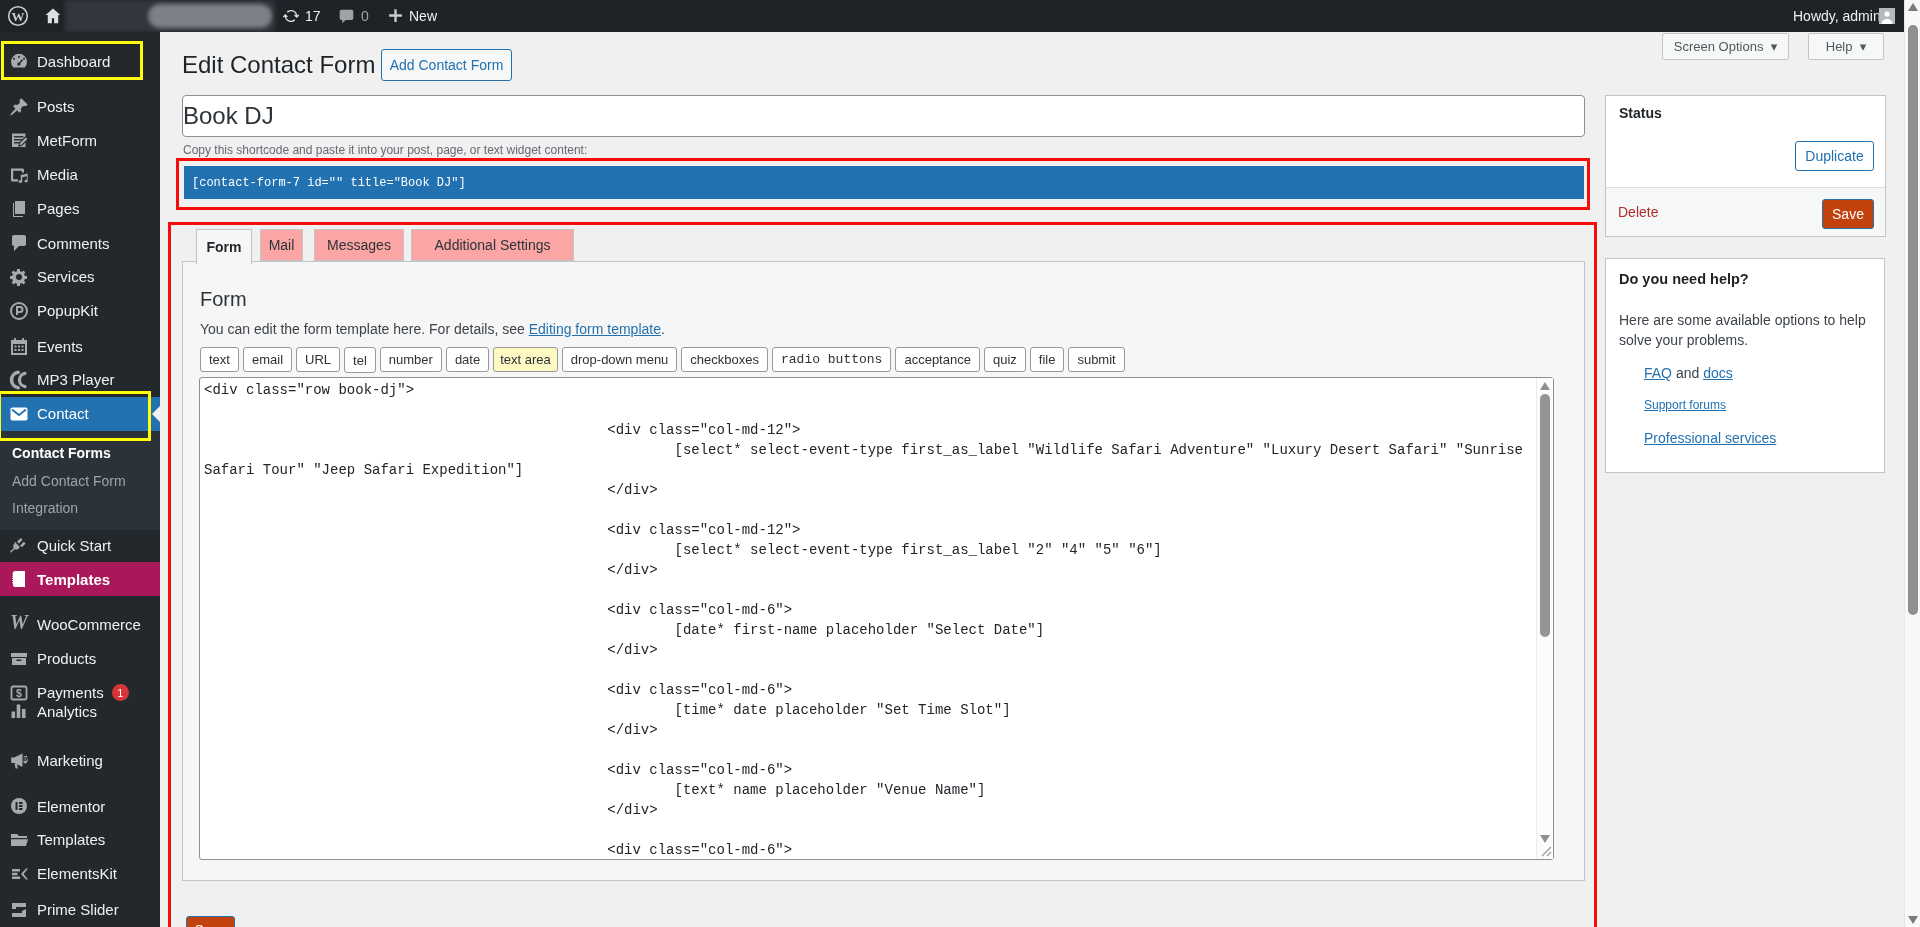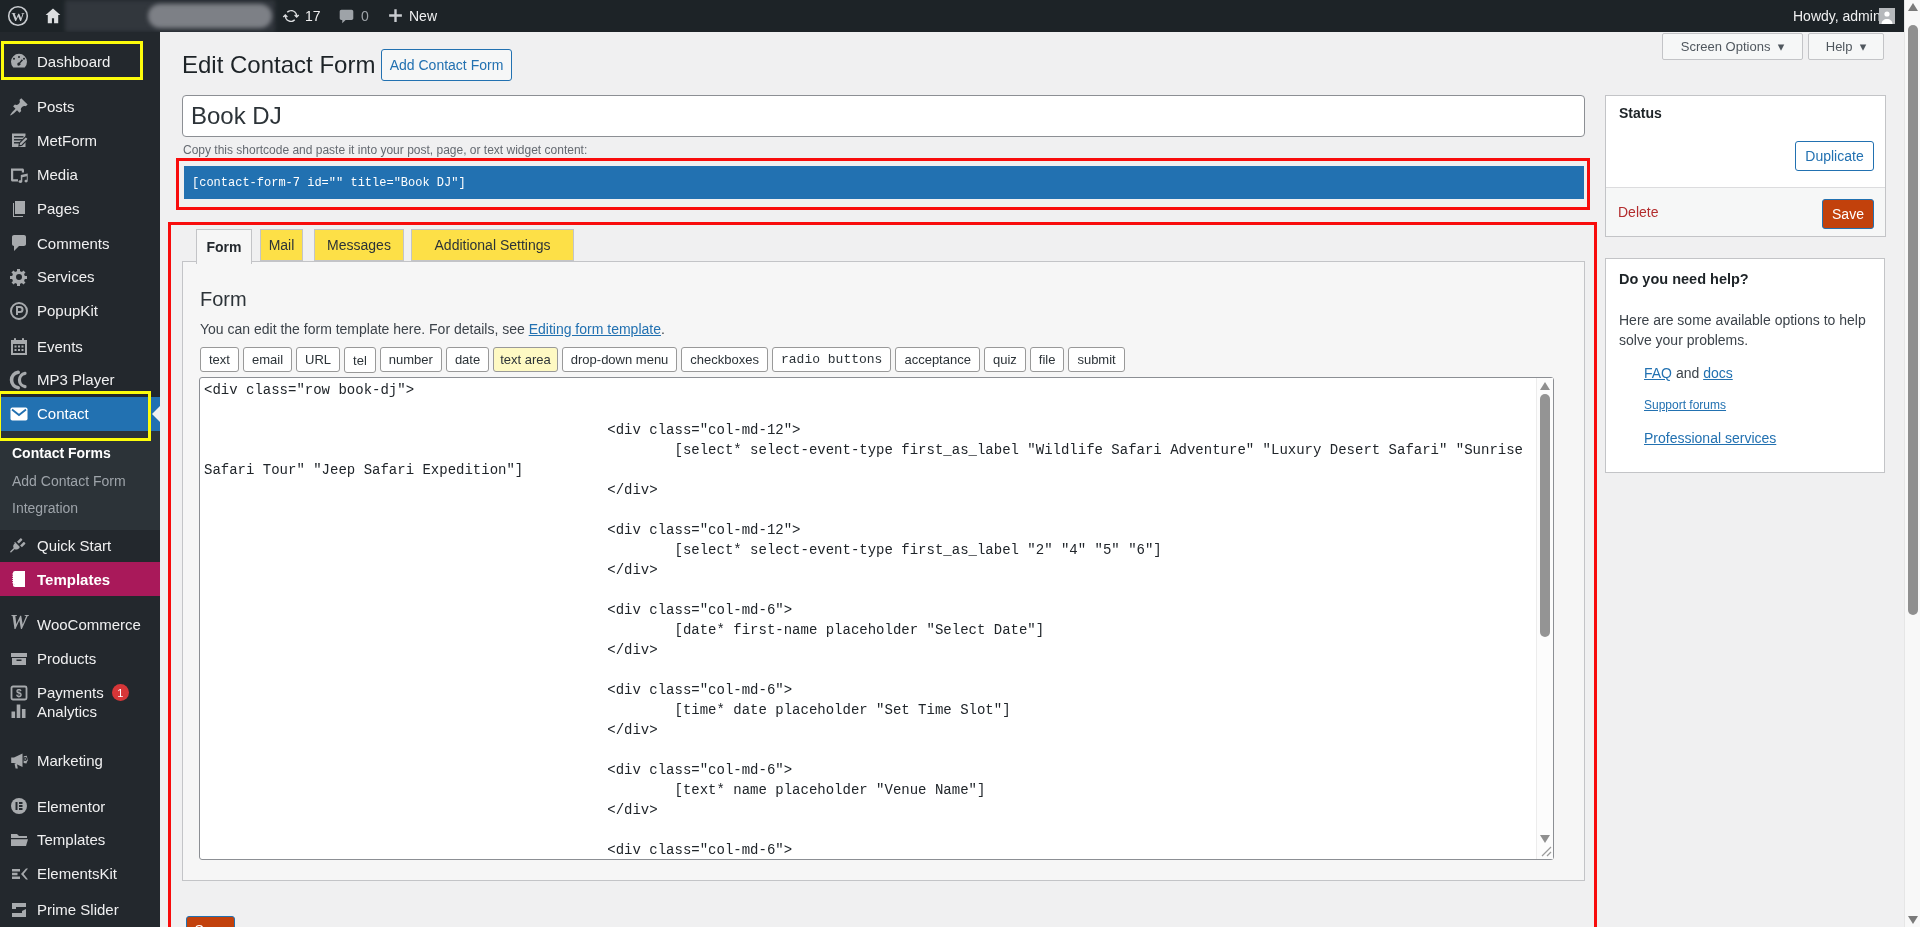--- a/index.html
+++ b/index.html
@@ -16,21 +16,21 @@
   .mi svg { margin-left:9px; flex:0 0 20px; }
   .mi span { margin-left:8px; white-space:nowrap; }
   .sub { position:absolute; left:12px; width:148px; font-size:14px; color:#9ea4aa; }
   
   #content { position:absolute; left:160px; top:32px; width:1744px; height:895px; background:#f0f0f1; }
   .box-white { position:absolute; background:#fff; border:1px solid #c3c4c7; }
   .btn-sec { position:absolute; display:flex; align-items:center; justify-content:center; background:#f6f7f7; border:1px solid #2271b1; border-radius:3px; color:#2271b1; font-size:14px; }
   .btn-pri { position:absolute; display:flex; align-items:center; justify-content:center; background:#c2410c; border:1px solid #2271b1; border-radius:3px; color:#fff; font-size:14px; }
   .redbox { position:absolute; border:3px solid #f80c0c; z-index:40; pointer-events:none; }
   .ylwbox { position:absolute; border:3px solid #fcfc0b; z-index:40; pointer-events:none; }
-  .tab { position:absolute; top:229px; height:32px; background:#fde047; border:1px solid #c3c4c7; color:#2c3338; font-size:14px; display:flex; align-items:center; justify-content:center; }
+  .tab { position:absolute; top:229px; height:32px; background:#fca5a5; border:1px solid #c3c4c7; color:#2c3338; font-size:14px; display:flex; align-items:center; justify-content:center; }
   a.lnk { color:#2271b1; text-decoration:underline; }
 </style>
 </head>
 <body>
 
 <div id="bar">
   <svg class="abs" style="left:7px;top:5px" width="22" height="22" viewBox="0 0 22 22">
     <circle cx="11" cy="11" r="9.3" fill="none" stroke="#c9ccd0" stroke-width="1.6"></circle>
     <text x="11" y="15.6" font-family="Liberation Serif,serif" font-size="13" font-weight="bold" fill="#c9ccd0" text-anchor="middle">W</text>
   </svg>
@@ -222,21 +222,21 @@
       </svg>
     <span>Prime Slider</span>
   </div>
   <div class="ylwbox" style="left:1px;top:8.5px;width:142px;height:39px"></div>
   <div class="ylwbox" style="left:-2px;top:358.5px;width:153px;height:50px"></div>
 </div>
 
 <div id="content"></div>
 <div class="abs" style="left:182px;top:51px;font-size:24px;color:#1d2327;z-index:2">Edit Contact Form</div>
 <div class="btn-sec" style="left:381px;top:49px;width:131px;height:32px;font-size:14px">Add Contact Form</div>
-<div class="abs" style="left:182px;top:95px;width:1403px;height:42px;background:#fff;border:1px solid #8c8f94;border-radius:4px;display:flex;align-items:center;font-size:24px;color:#2c3338;padding-left:8px">Book DJ</div>
+<div class="abs" style="left:182px;top:95px;width:1403px;height:42px;background:#fff;border:1px solid #8c8f94;border-radius:4px;display:flex;align-items:center;font-size:24px;color:#2c3338;padding-left:0">Book DJ</div>
 <div class="abs" style="left:183px;top:143px;font-size:12px;color:#646970;z-index:2">Copy this shortcode and paste it into your post, page, or text widget content:</div>
 <div class="abs" style="left:184px;top:166px;width:1400px;height:33px;background:#2271b1;display:flex;align-items:center;padding-left:8px;font-family:'Liberation Mono',monospace;font-size:12px;color:#fff">[contact-form-7 id="" title="Book DJ"]</div>
 <div class="redbox" style="left:176px;top:158px;width:1414px;height:52px"></div>
 <div class="redbox" style="left:168px;top:222px;width:1429px;height:712px"></div>
 
 <div class="tab" style="left:196px;width:56px;background:#f6f6f6;border-bottom:0;height:35px;font-weight:bold;color:#23282d;z-index:3">Form</div>
 <div class="tab" style="left:260px;width:43px">Mail</div>
 <div class="tab" style="left:314px;width:90px">Messages</div>
 <div class="tab" style="left:411px;width:163px">Additional Settings</div>
 
@@ -294,21 +294,21 @@
         <path d="M5 8 0 0h10z" fill="#8f8f8f"></path>
       </svg>
     <svg class="abs" style="left:4px;top:468px" width="11" height="11">
         <path d="M10 1 1 10M10 6 6 10" stroke="#9a9a9a" stroke-width="1.2"></path>
       </svg>
   </div>
 </div>
 
 <div class="btn-pri" style="left:186px;top:916px;width:49px;height:30px;border-radius:3px;align-items:flex-start;padding-top:5px">Save</div>
 
-<div class="abs" style="left:1662px;top:33px;width:141px;height:27px;background:#f6f7f7;border:1px solid #c3c4c7;border-radius:2px;display:flex;align-items:center;justify-content:center;font-size:13px;color:#50575e">Screen Options&nbsp;&nbsp;▾</div>
+<div class="abs" style="left:1662px;top:33px;width:127px;height:27px;background:#f6f7f7;border:1px solid #c3c4c7;border-radius:2px;display:flex;align-items:center;justify-content:center;font-size:13px;color:#50575e">Screen Options&nbsp;&nbsp;▾</div>
 <div class="abs" style="left:1808px;top:33px;width:76px;height:27px;background:#f6f7f7;border:1px solid #c3c4c7;border-radius:2px;display:flex;align-items:center;justify-content:center;font-size:13px;color:#50575e">Help&nbsp;&nbsp;▾</div>
 
 <div class="box-white" style="left:1605px;top:95px;width:281px;height:142px"></div>
 <div class="abs" style="left:1619px;top:105px;font-size:14px;font-weight:bold;color:#1d2327;z-index:2">Status</div>
 <div class="btn-sec" style="left:1795px;top:141px;width:79px;height:30px;background:#fff;z-index:2">Duplicate</div>
 <div class="abs" style="left:1606px;top:187px;width:279px;height:49px;background:#f6f7f7;border-top:1px solid #dcdcde;z-index:2"></div>
 <div class="abs" style="left:1618px;top:204px;font-size:14px;color:#b32d2e;z-index:3">Delete</div>
 <div class="btn-pri" style="left:1822px;top:199px;width:52px;height:30px;z-index:3">Save</div>
 
 <div class="box-white" style="left:1605px;top:258px;width:280px;height:215px"></div>

